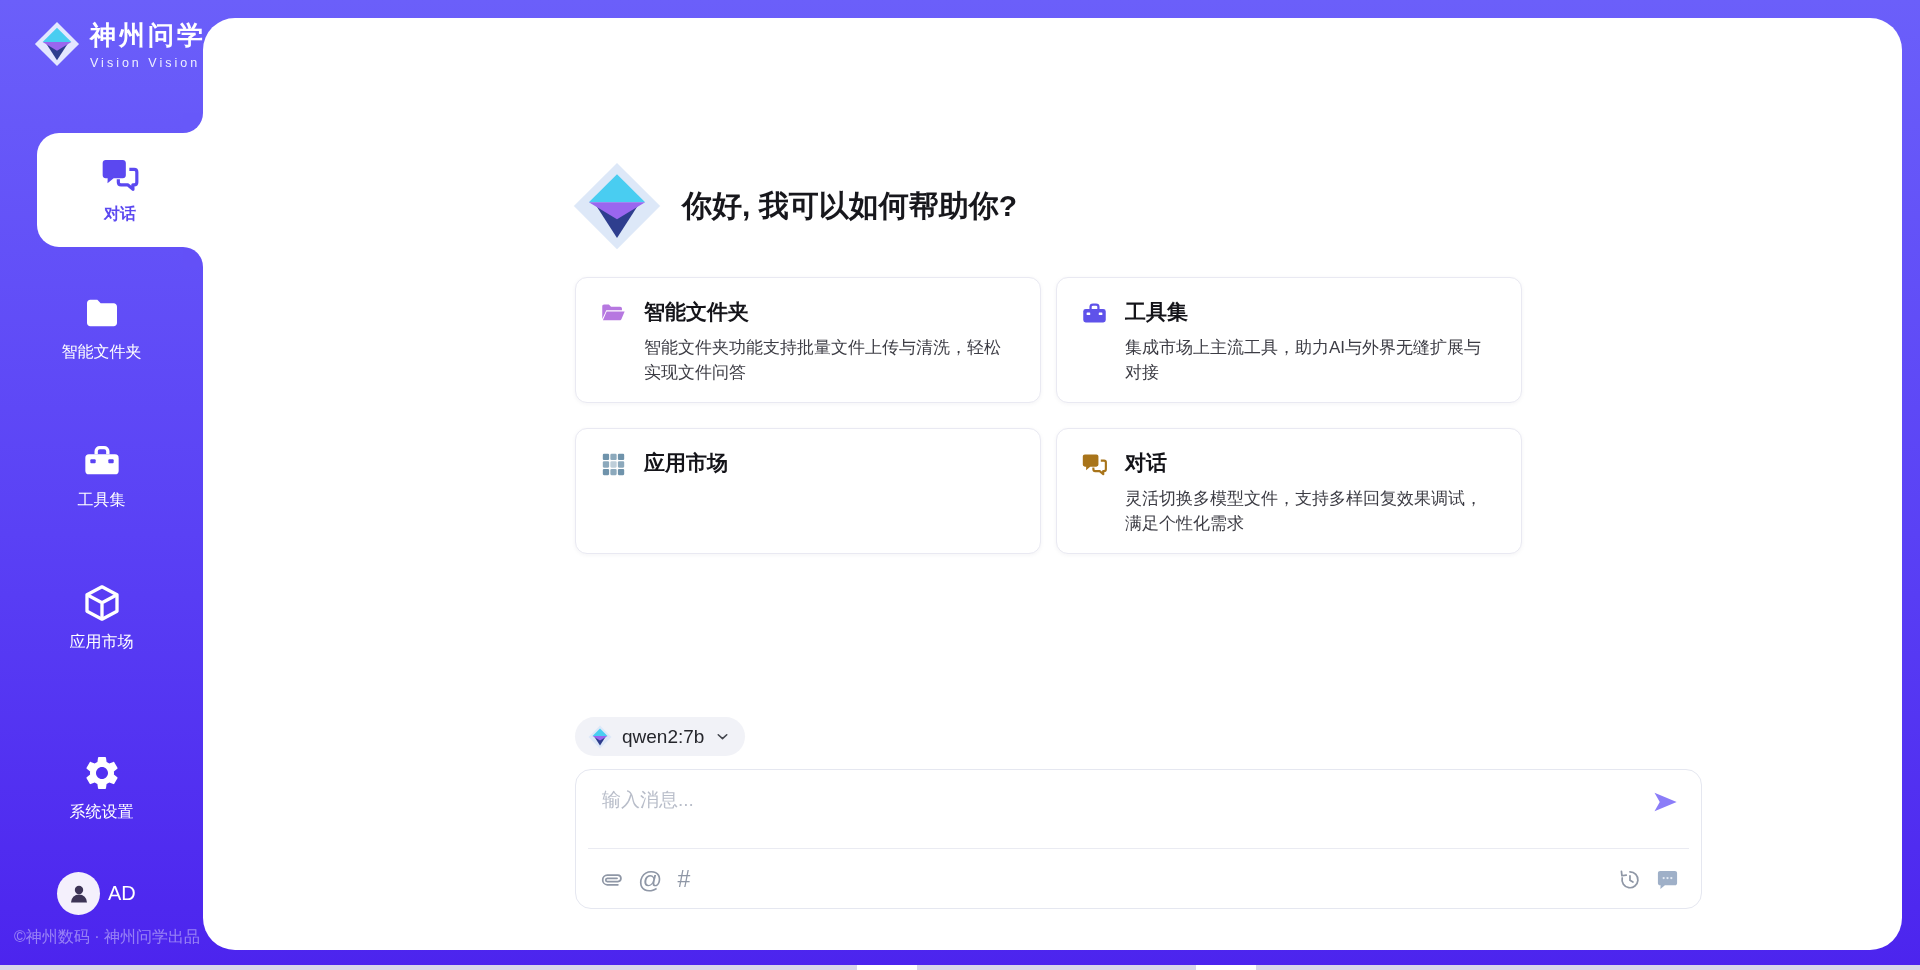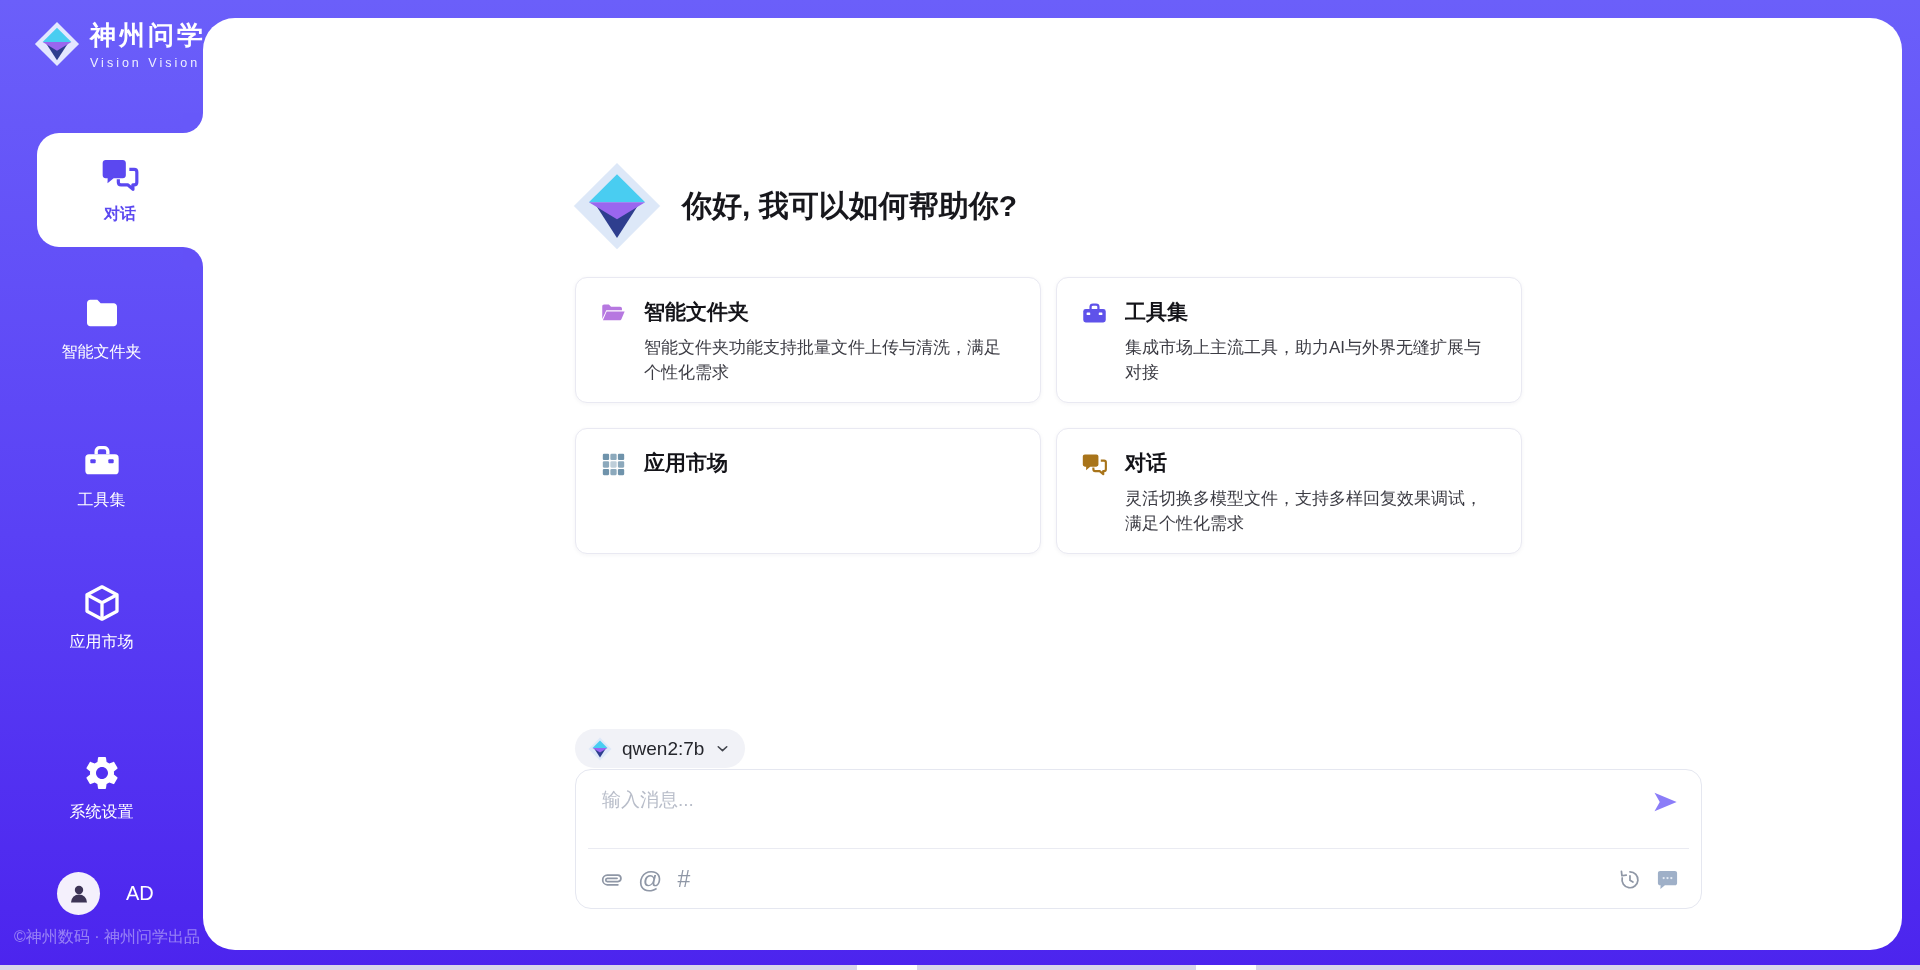--- a/index.html
+++ b/index.html
@@ -29,21 +29,21 @@
   .fillet { position:absolute; width:20px; height:20px; background:#fff; left:183px; }
   .fillet::after { content:""; position:absolute; inset:0; }
   .fillet.top { top:113px; } .fillet.top::after { background:#6758f9; border-bottom-right-radius:100%; }
   .fillet.bot { top:247px; } .fillet.bot::after { background:#6350f7; border-top-right-radius:100%; }
 
   .nav-item.i2 { top:288px; height:80px; }
   .nav-item.i3 { top:436px; height:80px; }
   .nav-item.i4 { top:578px; height:80px; }
   .nav-item.i5 { top:748px; height:80px; }
 
-  .user { position:absolute; left:57px; top:872px; display:flex; align-items:center; gap:26px; cursor:pointer; }
+  .user { position:absolute; left:57px; top:872px; display:flex; align-items:center; gap:8px; cursor:pointer; }
   .user .ava { width:43px; height:43px; border-radius:50%; background:#f4f0fc; display:flex;
                align-items:center; justify-content:center; }
   .user .ava svg { width:24px; height:24px; }
   .user .nm { color:#fff; font-size:20px; }
 
   .side-footer { position:absolute; left:14px; top:927px; color:rgba(255,255,255,.42); font-size:16px; }
 
   
   .panel { position:absolute; left:203px; top:18px; width:1699px; height:932px;
            background:#fff; border-radius:32px; }
@@ -57,21 +57,21 @@
   .card { height:126px; background:#fff; border:1px solid #e9e9f2; border-radius:12px;
           padding:20px 24px 0 24px; cursor:pointer; box-shadow:0 1px 4px rgba(30,30,80,.05);
           display:flex; gap:17px; }
   .card .cicon { width:27px; height:27px; flex:0 0 27px; margin-top:2px; }
   .card .cicon svg { width:27px; height:27px; }
   .card .ct { font-size:21px; font-weight:700; color:#141419; margin-bottom:9px; }
   .card .cd { font-size:17px; color:#3c3c44; line-height:25px; }
 
   .model-pill { position:absolute; left:372px; top:699px; height:39px; border-radius:20px;
                 background:#f1f2f7; display:flex; align-items:center; gap:10px;
-                padding:0 14px 0 13px; cursor:pointer;margin-top:12px; }
+                padding:0 14px 0 13px; cursor:pointer; }
   .model-pill .gem { width:24px; height:24px; }
   .model-pill .mt { font-size:19px; color:#25262c; }
   .model-pill svg.chev { width:17px; height:17px; }
 
   .composer { position:absolute; left:372px; top:751px; width:1127px; height:140px;
               border:1px solid #e5e7f0; border-radius:16px; background:#fff;padding-left:12px; }
   .composer textarea { position:absolute; left:26px; top:17px; width:840px; height:52px;
               border:none; outline:none; resize:none; font-size:19px; color:#30313a;
               font-family:"Liberation Sans","DejaVu Sans",sans-serif; background:transparent; }
   .composer textarea::placeholder { color:#b8bdc9; }
@@ -180,21 +180,21 @@
 
     <div class="card">
       <span class="cicon">
         <svg viewBox="0 0 24 24">
           <path d="M2 5.6C2 4.7 2.7 4 3.6 4h4.3l1.9 2h8.1c.9 0 1.6.7 1.6 1.6V9H5.6L2 16.8z" fill="#b678e0"></path>
           <path d="M5.9 10.2h16l-2.8 6.6c-.3.7-.9 1.1-1.6 1.1H2.6z" fill="#b678e0"></path>
         </svg>
       </span>
       <div>
         <div class="ct">智能文件夹</div>
-        <div class="cd">智能文件夹功能支持批量文件上传与清洗，满足个性化需求</div>
+        <div class="cd">智能文件夹功能支持批量文件上传与清洗，轻松实现文件问答</div>
       </div>
     </div>
 
     <div class="card">
       <span class="cicon">
         <svg viewBox="0 0 24 24">
           <path d="M8.5 8V6.1C8.5 4.9 9.5 4 10.7 4h2.6c1.2 0 2.2.9 2.2 2.1V8" fill="none" stroke="#5f52ea" stroke-width="2"></path>
           <rect x="2" y="8" width="20" height="12" rx="2.2" fill="#5f52ea"></rect>
           <rect x="5" y="11" width="3.2" height="2.4" rx=".6" fill="#ffffff"></rect>
           <rect x="15.8" y="11" width="3.2" height="2.4" rx=".6" fill="#ffffff"></rect>

